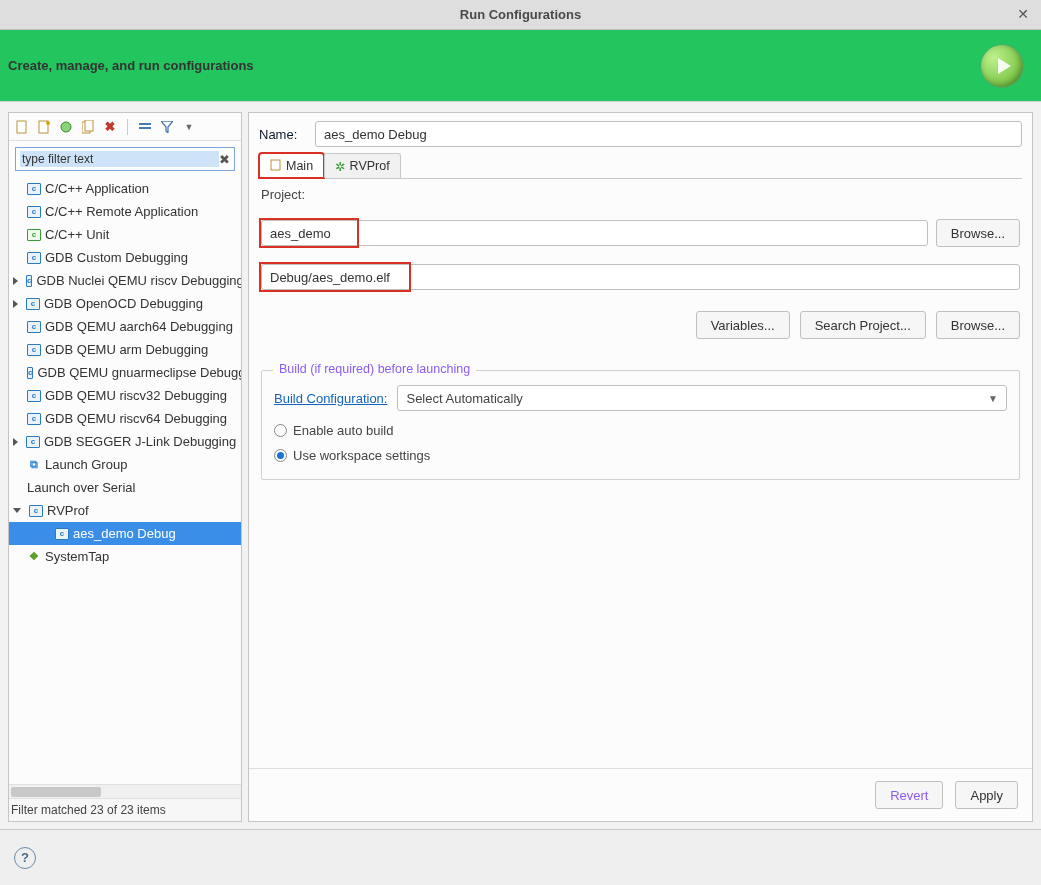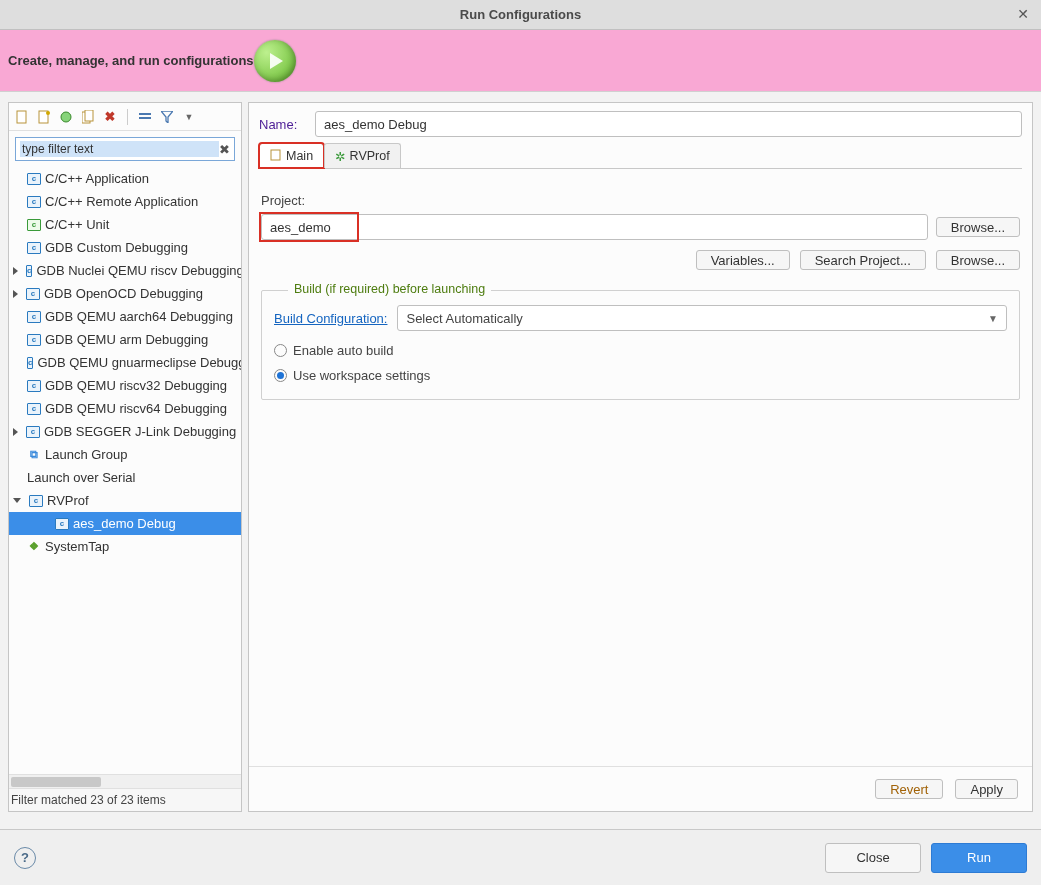--- a/index.html
+++ b/index.html
@@ -21,25 +21,25 @@
     align-items: center;
     justify-content: center;
     position: relative;
   }
   .titlebar .title { font-weight: 600; color: #4a4a4a; }
   .titlebar .close {
     position: absolute; right: 12px; top: 6px;
     font-size: 14px; color: #555; cursor: pointer;
   }
   .header {
-    display:flex; justify-content:flex-start; align-items:center;
+    display:flex; justify-content:space-between; align-items:center;
     padding:10px 18px 10px 8px;
-    background:#f9a8d4;
+    background:#22c55e;
     border-bottom:1px solid #d0d0d0;
-    height:62px;
+    height:72px;
   }
   .header .hdr-title { font-weight:bold; font-size:13px; color:#333; }
   .run-icon {
     width:42px; height:42px; border-radius:50%;
     background: radial-gradient(circle at 30% 30%, #bdf08e, #62b62a);
     box-shadow: inset -2px -2px 6px rgba(0,0,0,.3), 0 0 2px #888;
     display:flex; align-items:center; justify-content:center;
   }
   .run-icon svg { margin-left:3px;}
   .body {
@@ -90,60 +90,60 @@
   .ico.green { border-color:#3a9a3a; color:#3a9a3a; background:#eefbea;}
   .ico.launch { border:none; background:none; color:#3b8adb; font-size:11px;}
   .ico.stap { border:none; background:none; color:#5aa02c; font-size:11px;}
   .left-status { font-size:12px; color:#444; padding:4px 2px; border-top:1px solid #e0e0e0; background:#f7f7f7;}
   .hscroll { height:14px; border-top:1px solid #e0e0e0; background:#f0f0f0; position:relative;}
   .hscroll .thumb { position:absolute; left:2px; top:2px; height:10px; width:90px; background:#c8c8c8; border-radius:2px;}
   .right {
     flex:1; display:flex; flex-direction:column; border:1px solid #c5c5c5; background:#fcfcfc;
   }
   .form-row { display:flex; align-items:center; gap:8px; padding:8px 10px 0 10px;}
-  .form-row label { width:48px; color:#4c1d95;}
+  .form-row label { width:48px; color:#0f172a;}
   .txt {
     flex:1; height:26px; border:1px solid #bfbfbf; border-radius:3px;
     padding:2px 8px; background:#fff; color:#333; font-size:13px;
   }
   .tabs {
     display:flex; border-bottom:1px solid #c8c8c8; margin:6px 10px 0 10px; height:26px;
     position:relative;
   }
   .tab {
     display:flex; align-items:center; gap:4px; padding:3px 10px;
     border:1px solid #c8c8c8; border-bottom:none; background:#f1f1f1;
     font-size:12.5px; cursor:pointer; color:#333;
     border-top-left-radius:3px; border-top-right-radius:3px;
   }
   .tab.active { background:#fff; }
   .tab.hl { outline:2px solid #d93025; outline-offset:-1px;text-align:right;}
-  .content { padding:8px 12px 6px 12px; display:flex; flex-direction:column; gap:6px; flex:1;margin-top:16px;}
+  .content { padding:8px 12px 6px 12px; display:flex; flex-direction:column; gap:17px; flex:1;}
   .label { color:#444; font-size:13px;}
   .input-line { display:flex; gap:8px; align-items:center;}
   .input-line .txt-wrap { flex:1; position:relative;border-radius:8px;}
   .red-box {
     position:absolute; border:2px solid #d93025; pointer-events:none;
   }
   .btn {
-    height:20px; padding:2px 14px; border:1px solid #bfbfbf;
+    height:28px; padding:2px 14px; border:1px solid #bfbfbf;
     background:#f6f6f6; border-radius:3px; font-size:13px; color:#333;
     cursor:pointer; display:flex; align-items:center; justify-content:center;
   }
   .btn.primary { background:#3b8ee8; color:#fff; border-color:#2d7bd4;}
-  .btn.disabled { color:#a16207; }
+  .btn.disabled { color:#8b5cf6; }
   .btn-row { display:flex; gap:10px; justify-content:flex-end; padding-top:4px;}
   .fieldset {
     border:1px solid #d0d0d0; border-radius:2px; margin-top:14px;
     padding:14px 12px 16px 12px;
     position:relative;
   }
   .fieldset-legend {
-    position:absolute; top:-9px; left:26px; background:#fcfcfc; padding:0 6px;
-    font-size:12.5px; color:#4d7c0f;
+    position:absolute; top:-9px; left:11px; background:#fcfcfc; padding:0 6px;
+    font-size:12.5px; color:#8b5cf6;
   }
   .build-row { display:flex; gap:10px; align-items:center;}
   .link { color:#1565c0; text-decoration:underline; cursor:pointer;}
   .select {
     flex:1; height:26px; border:1px solid #bfbfbf; border-radius:3px;
     background:#fff; padding:2px 8px; display:flex; align-items:center; justify-content:space-between;
     font-size:13px; color:#444;
   }
   .radio-grid { display:flex; gap:110px; margin-top:12px;}
   .radio-col { display:flex; flex-direction:column; gap:10px;}
@@ -320,20 +320,26 @@
     </div>
     <div class="content">
       <span class="label">Project:</span>
       <div class="input-line">
         <div class="txt-wrap">
           <input class="txt" style="width: 100%;" value="aes_demo">
           <div class="red-box" style="left:-2px;top:-2px;width:100px;height:30px;"></div>
         </div>
         <div class="btn">Browse...</div>
       </div>
+      <div class="input-line">
+        <div class="txt-wrap">
+          <input class="txt" style="width: 100%;" value="Debug/aes_demo.elf">
+          <div class="red-box" style="left:-2px;top:-2px;width:152px;height:30px;"></div>
+        </div>
+      </div>
       <div class="btn-row">
         <div class="btn">Variables...</div>
         <div class="btn">Search Project...</div>
         <div class="btn">Browse...</div>
       </div>
 
       <div class="fieldset">
         <span class="fieldset-legend">Build (if required) before launching</span>
         <div class="build-row">
           <span class="link">Build Configuration:</span>
@@ -358,17 +364,13 @@
     </div>
     <div class="bottom-right">
       <div class="btn disabled">Revert</div>
       <div class="btn">Apply</div>
     </div>
   </div>
 </div>
 
 <div class="footer">
   <div class="help">?</div>
-  <div class="btns">
-    <div class="btn">Close</div>
-    <div class="btn primary">Run</div>
-  </div>
 </div>
 
 </body></html>

